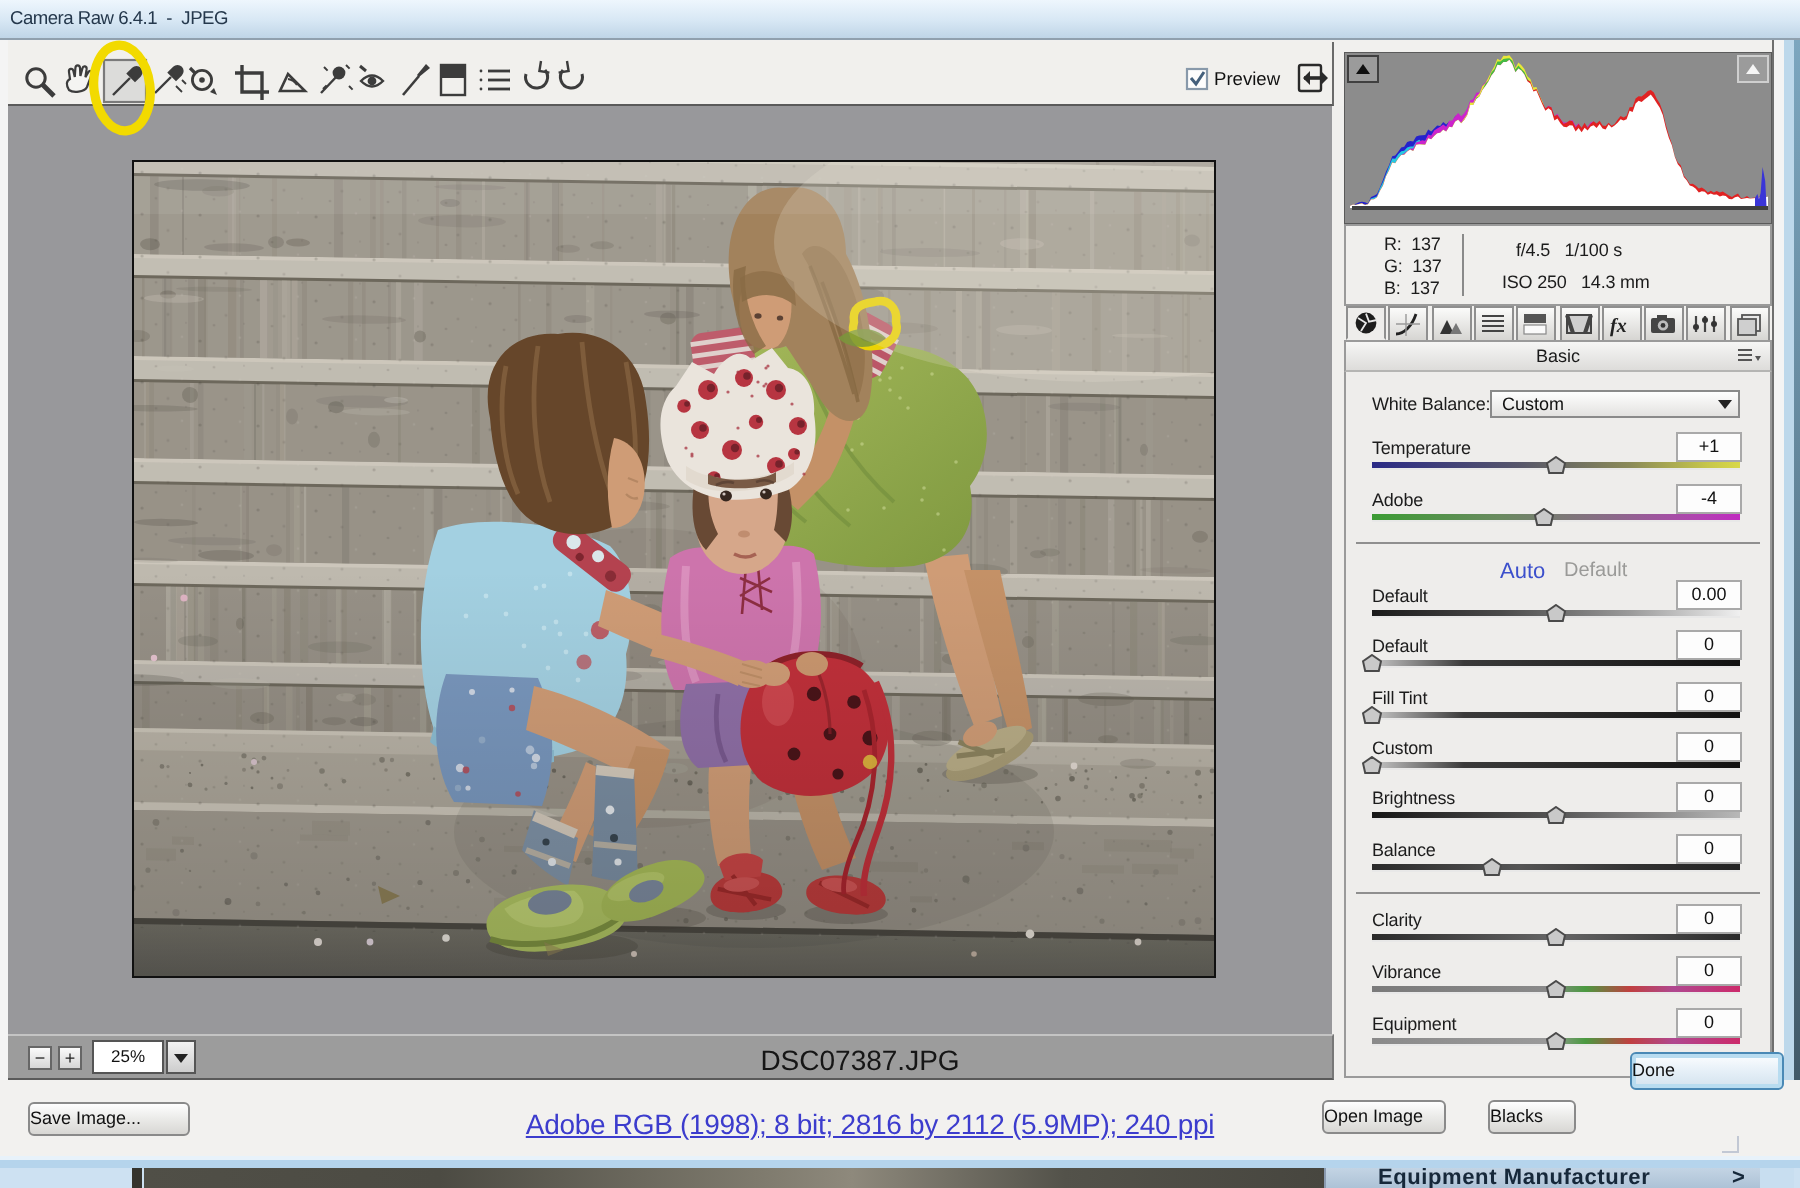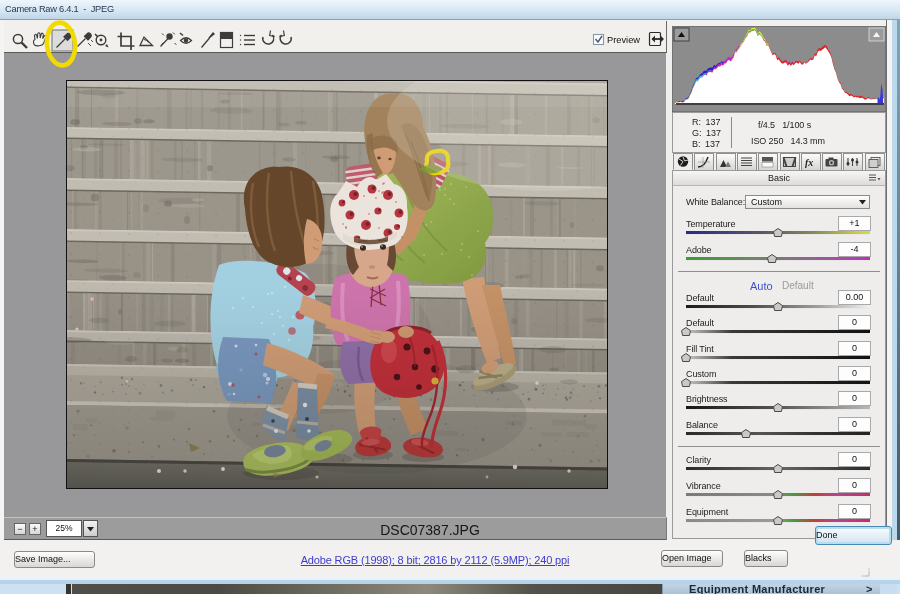--- a/index.html
+++ b/index.html
@@ -1177,21 +1177,21 @@
 <div class="vbox" style="left:838px;top:504px">0</div>
 <div class="track" style="top:519px;background:linear-gradient(90deg,#8a8a8a,#9a9a9a 48%,#4a9a40 58%,#c04040 70%,#b04890 82%,#cc2a6a)"></div>
 <div class="abs" style="left:772.5px;top:516px">
     <svg width="10" height="9" viewBox="0 0 10 9">
       <path d="M5,0.5 L9.5,3.6 L8.4,8.5 L1.6,8.5 L0.5,3.6 Z" fill="#c9c9c9" stroke="#4a4a4a" stroke-width="1"></path>
     </svg>
   </div>
 
 <div class="abs" style="left:0;top:540px;width:900px;height:38px;background:#f2f1ef"></div>
 <div class="btn" style="left:14px;top:551px;width:81px">Save Image...</div>
-<div class="abs" style="left:235px;top:554px;width:400px;text-align:center;font-size:11px;color:#3c3ccd;text-decoration:underline;letter-spacing:-0.15px">Adobe RGB (1998); 8 bit; 2816 by 2112 (5.9MP); 240 ppi</div>
+<div class="abs" style="left:235px;top:554px;width:400px;text-align:center;font-size:14px;color:#3c3ccd;text-decoration:underline;letter-spacing:-0.15px">Adobe RGB (1998); 8 bit; 2816 by 2112 (5.9MP); 240 ppi</div>
 <div class="btn" style="left:661px;top:550px;width:62px">Open Image</div>
 <div class="btn" style="left:744px;top:550px;width:44px">Blacks</div>
 <div class="btn" style="left:815px;top:526px;width:77px;height:19px;border:1px solid #4a89b5;box-shadow:0 0 0 2px #b8dcf0 inset;line-height:17px;background:linear-gradient(#fdfeff,#e8f1f8 45%,#d2e2ee)">Done</div>
 <svg class="abs" style="left:860px;top:567px" width="11" height="11">
     <path d="M9,1 l0,8 l-8,0 M9,5 l0,4 l-4,0" stroke="#c2c8d4" stroke-width="1" fill="none"></path>
   </svg>
 
 <div class="abs" style="left:0;top:578px;width:900px;height:2px;background:#e8f2fa"></div>
 <div class="abs" style="left:0;top:580px;width:900px;height:4px;background:#b5d4ec"></div>
 <div class="abs" style="left:0;top:584px;width:900px;height:10px;background:#cde1f2"></div>

